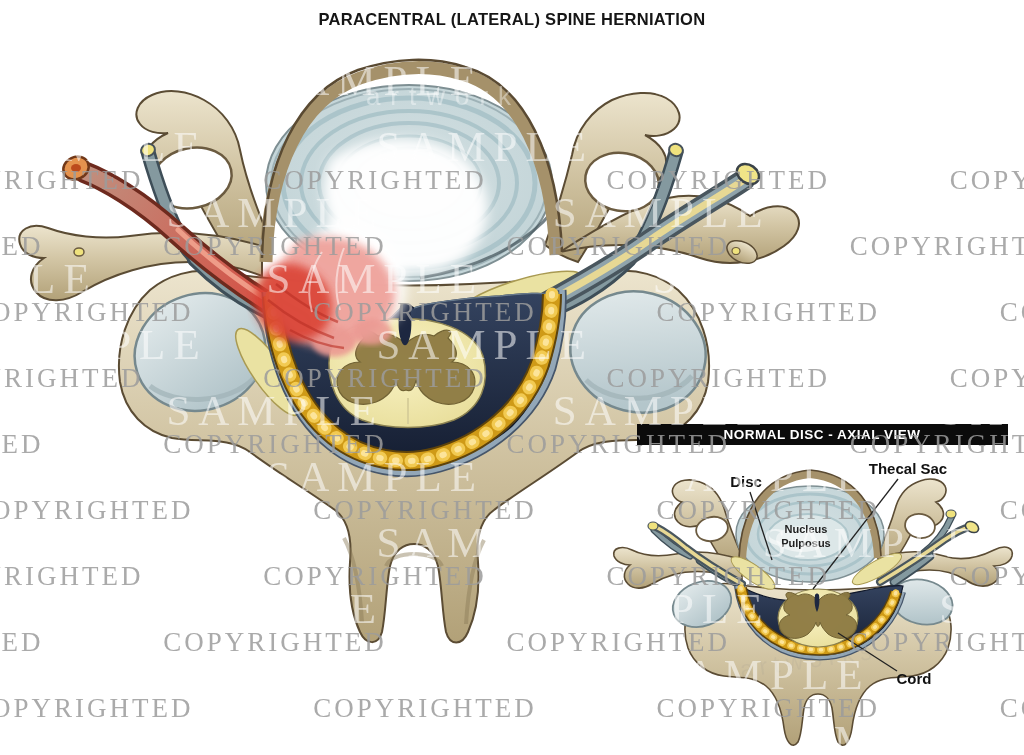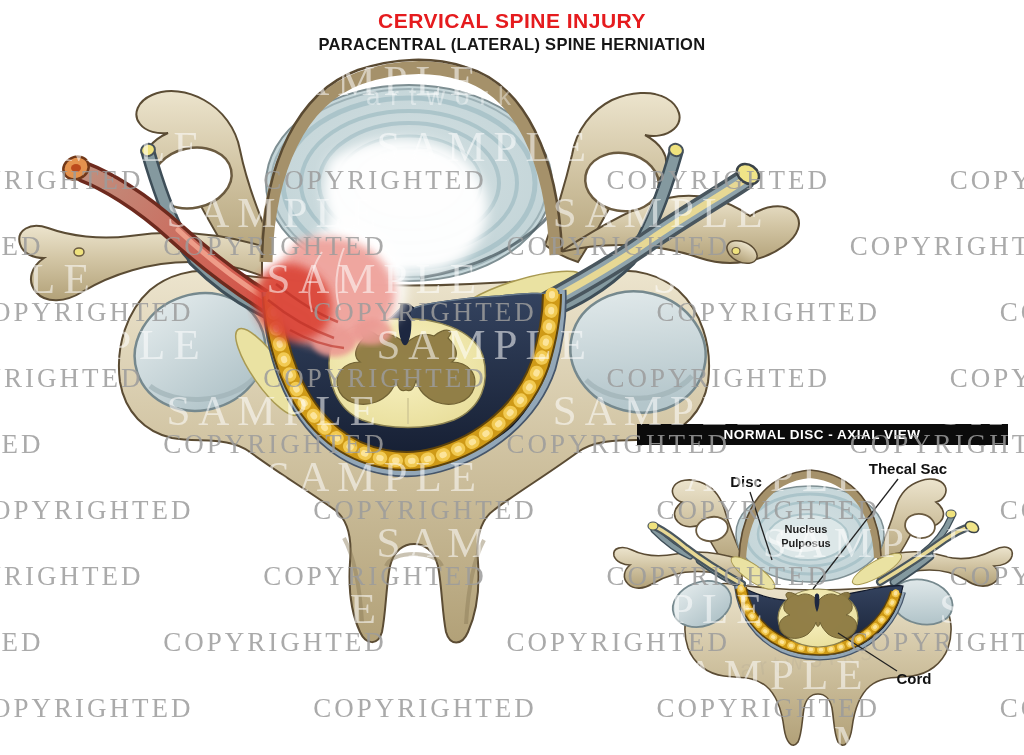--- a/index.html
+++ b/index.html
@@ -19,21 +19,20 @@
   .banner-text{font-size:13.5px;font-weight:bold;fill:#ffffff;letter-spacing:0.5px;}
   .artist-mark{font-size:26px;fill:#ffffff;opacity:0.40;letter-spacing:10px;}
   .artist-mark-2{font-size:24px;fill:#888888;opacity:0.10;letter-spacing:6px;}
 </style>
 </head>
 <body>
 
 <div class="stage">
 
   <div class="title-block">
-    <div class="title-main">CERVICAL SPINE INJURY</div>
     <div class="title-sub">PARACENTRAL (LATERAL) SPINE HERNIATION</div>
   </div>
 
   <svg class="art" width="1024" height="755" viewBox="0 0 1024 755">
     <defs>
       <linearGradient id="boneG" x1="0" y1="0" x2="0" y2="1">
         <stop offset="0%" stop-color="#ece4cd"></stop>
           <stop offset="45%" stop-color="#d2c5a4"></stop>
         <stop offset="100%" stop-color="#b2a178"></stop>
       </linearGradient>

